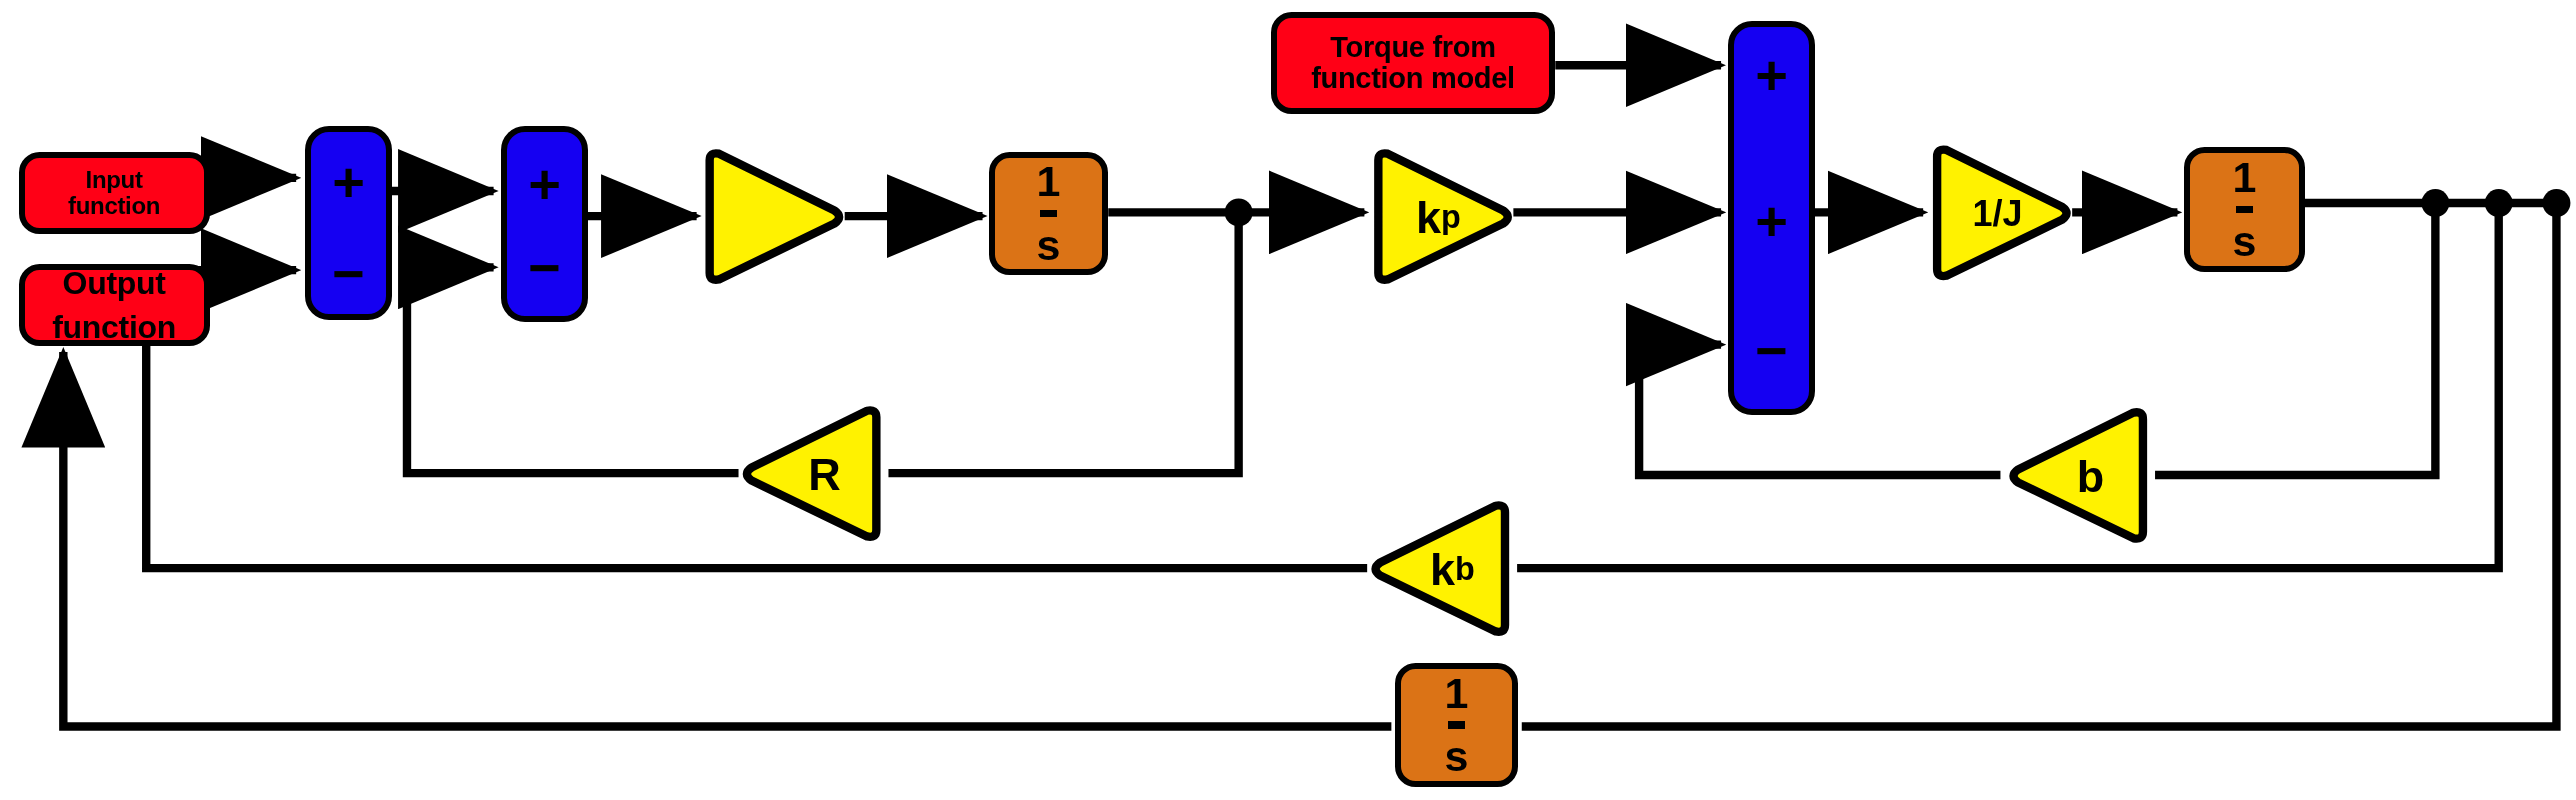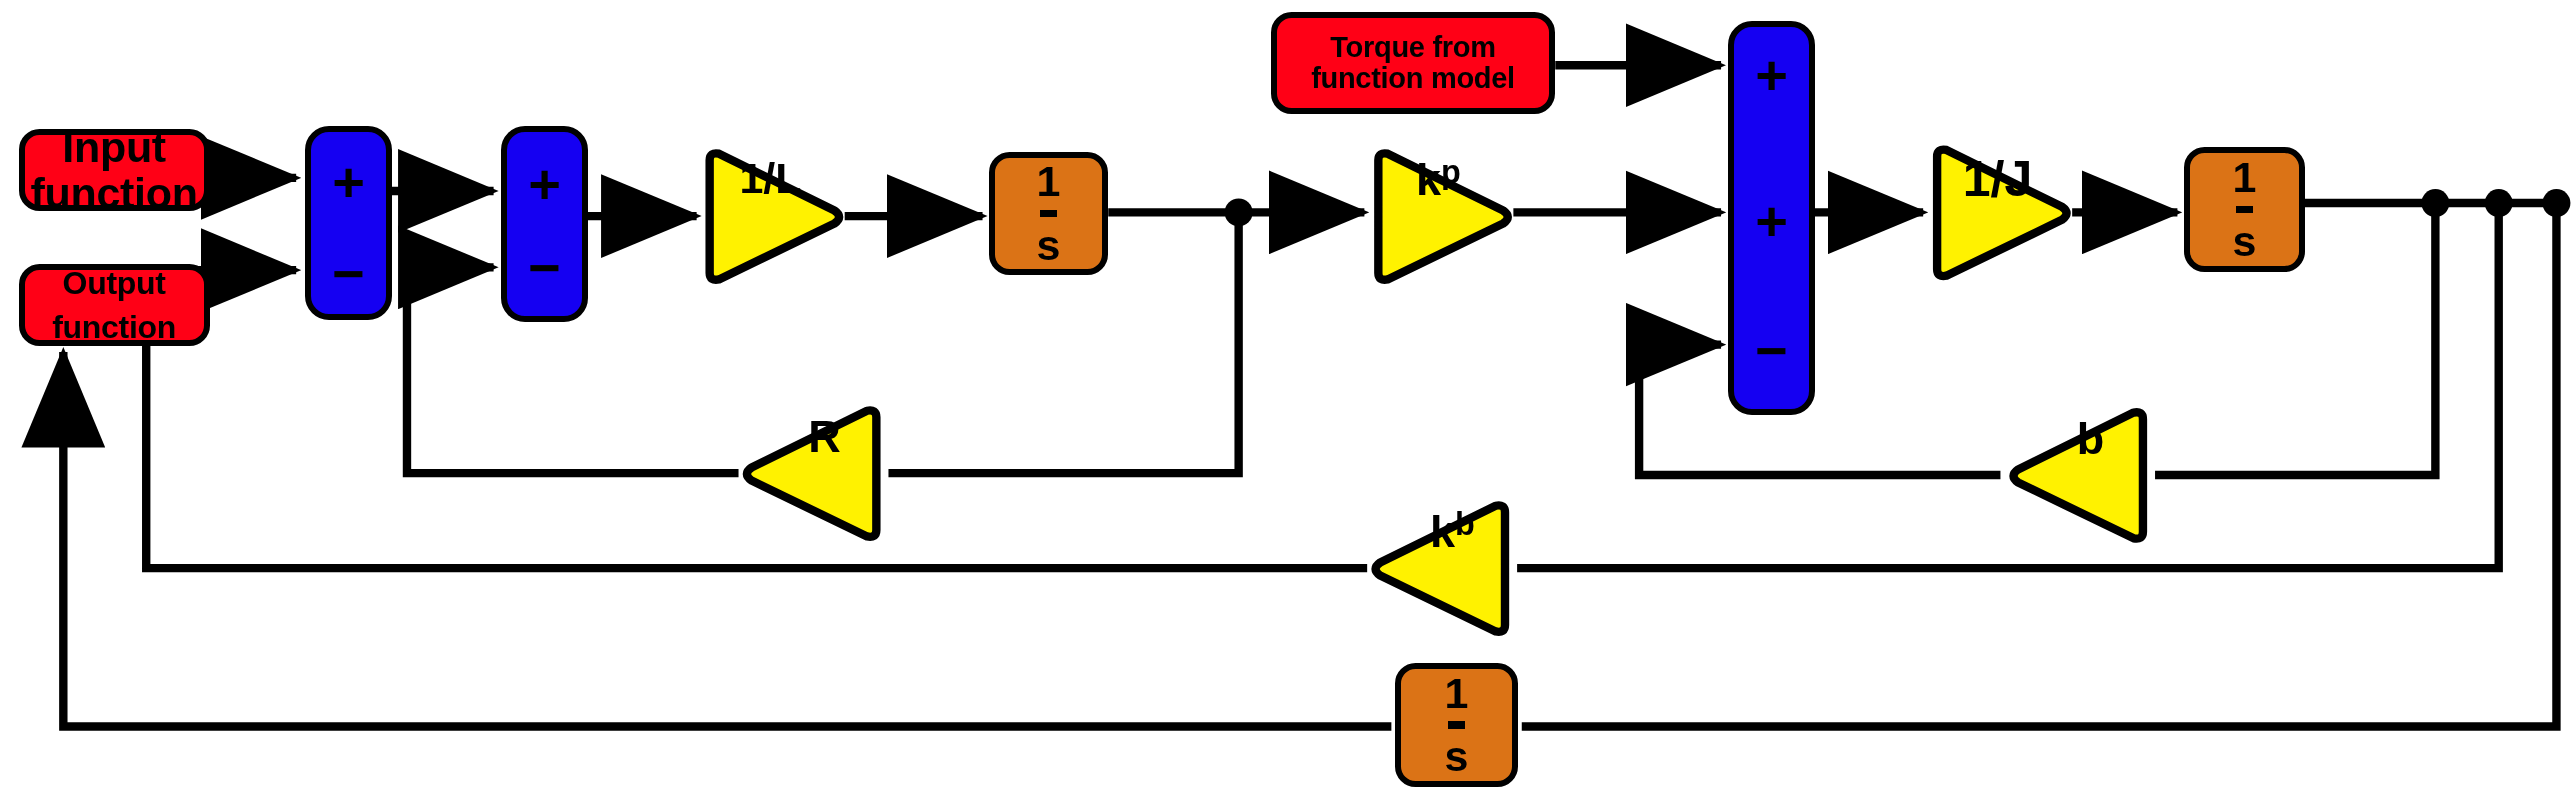--- a/index.html
+++ b/index.html
@@ -2,21 +2,21 @@
 <html style="font-size:15px"><head>
 <meta charset="utf-8">
 <title>DC Motor Control Block Diagram</title>
 <style>
   html,body{margin:0;padding:0;background:#ffffff;}
   body{font-family:"Liberation Sans",sans-serif;}
   #canvas{position:relative;width:2576px;height:801px;background:#ffffff;overflow:hidden;}
   svg#wires{position:absolute;left:0;top:0;width:2576px;height:801px;}
   .wire{stroke:#000000;stroke-width:9;fill:none;stroke-linecap:butt;}
   .jdot{fill:#000000;}
-  .node{position:absolute;box-sizing:border-box;display:flex;
+  .node{position:absolute;box-sizing:border-box;display:flex;align-items:center;
         justify-content:center;text-align:center;color:#000000;font-weight:bold;}
   .redbox{background:#FF0016;border:6.5px solid #000000;border-radius:20.5px;
           line-height:1.08;letter-spacing:-0.3px;}
   .bluebox{background:#1500F2;border:6.5px solid #000000;border-radius:24px;}
   .orangebox{background:#DB7316;border:6.5px solid #000000;border-radius:20.5px;}
   .sign{position:absolute;left:0;width:100%;text-align:center;color:#000;
         font-weight:bold;line-height:1;}
   .plus{font-size:56px;}
   .minus{font-size:56px;}
   .frac{display:flex;flex-direction:column;align-items:center;justify-content:center;
@@ -82,21 +82,21 @@
 
     <path d="M762,172 L762,293 Q762,302 772,300 L896,240 Q906,233 896,226 L772,165 Q762,163 762,172 Z" fill="#FFF200" stroke="#000" stroke-width="9" stroke-linejoin="round"></path>
     <path d="M1480,172 L1480,293 Q1480,302 1490,300 L1614,240 Q1624,233 1614,226 L1490,165 Q1480,163 1480,172 Z" fill="#FFF200" stroke="#000" stroke-width="9" stroke-linejoin="round"></path>
     <path d="M2080,168 L2080,289 Q2080,298 2090,296 L2214,236 Q2224,229 2214,222 L2090,161 Q2080,159 2080,168 Z" fill="#FFF200" stroke="#000" stroke-width="9" stroke-linejoin="round"></path>
 
     <path d="M941,448 L941,569 Q941,578 931,576 L807,516 Q797,509 807,502 L931,441 Q941,439 941,448 Z" fill="#FFF200" stroke="#000" stroke-width="9" stroke-linejoin="round"></path>
     <path d="M1616,550 L1616,671 Q1616,680 1606,678 L1482,618 Q1472,611 1482,604 L1606,543 Q1616,541 1616,550 Z" fill="#FFF200" stroke="#000" stroke-width="9" stroke-linejoin="round"></path>
     <path d="M2301,450 L2301,571 Q2301,580 2291,578 L2167,518 Q2157,511 2167,504 L2291,443 Q2301,441 2301,450 Z" fill="#FFF200" stroke="#000" stroke-width="9" stroke-linejoin="round"></path>
   </svg>
 
-  <div class="node redbox" style="left:18.6px;top:129px;width:191px;height:82px;font-size:43px;flex-direction:column;">
+  <div class="node redbox" style="left:18.6px;top:152px;width:191px;height:82px;font-size:24px;flex-direction:column;">
     <span>Input</span>
     <span>function</span>
   </div>
 
   <div class="node redbox" style="left:18.6px;top:264px;width:191px;height:82px;font-size:32px;flex-direction:column;gap:9px;">
     <span>Output</span>
     <span>function</span>
   </div>
 
   <div class="node redbox" style="left:1271px;top:12px;width:284px;height:102px;font-size:29px;flex-direction:column;">
@@ -137,30 +137,27 @@
   </div>
 
   <div class="node orangebox" style="left:1395px;top:663px;width:123px;height:124px;">
     <div class="frac">
       <span>1</span>
       <span class="bar"></span>
       <span>s</span>
     </div>
   </div>
 
-  <div class="node" style="left:710px;top:154px;width:121px;height:127px;font-size:43px;">
-    <span>1/L</span>
-  </div>
 
   <div class="node" style="left:1378px;top:154px;width:121px;height:127px;font-size:45px;">
     <span>k</span>
       <span class="sub">p</span>
   </div>
 
-  <div class="node" style="left:1937px;top:150px;width:121px;height:127px;font-size:50px;">
+  <div class="node" style="left:1937px;top:150px;width:121px;height:127px;font-size:36px;">
     <span>1/J</span>
   </div>
 
   <div class="node" style="left:764px;top:411px;width:121px;height:127px;font-size:45px;">
     <span>R</span>
   </div>
 
   <div class="node" style="left:1392px;top:506px;width:121px;height:127px;font-size:45px;">
     <span>k</span>
       <span class="sub">b</span>

